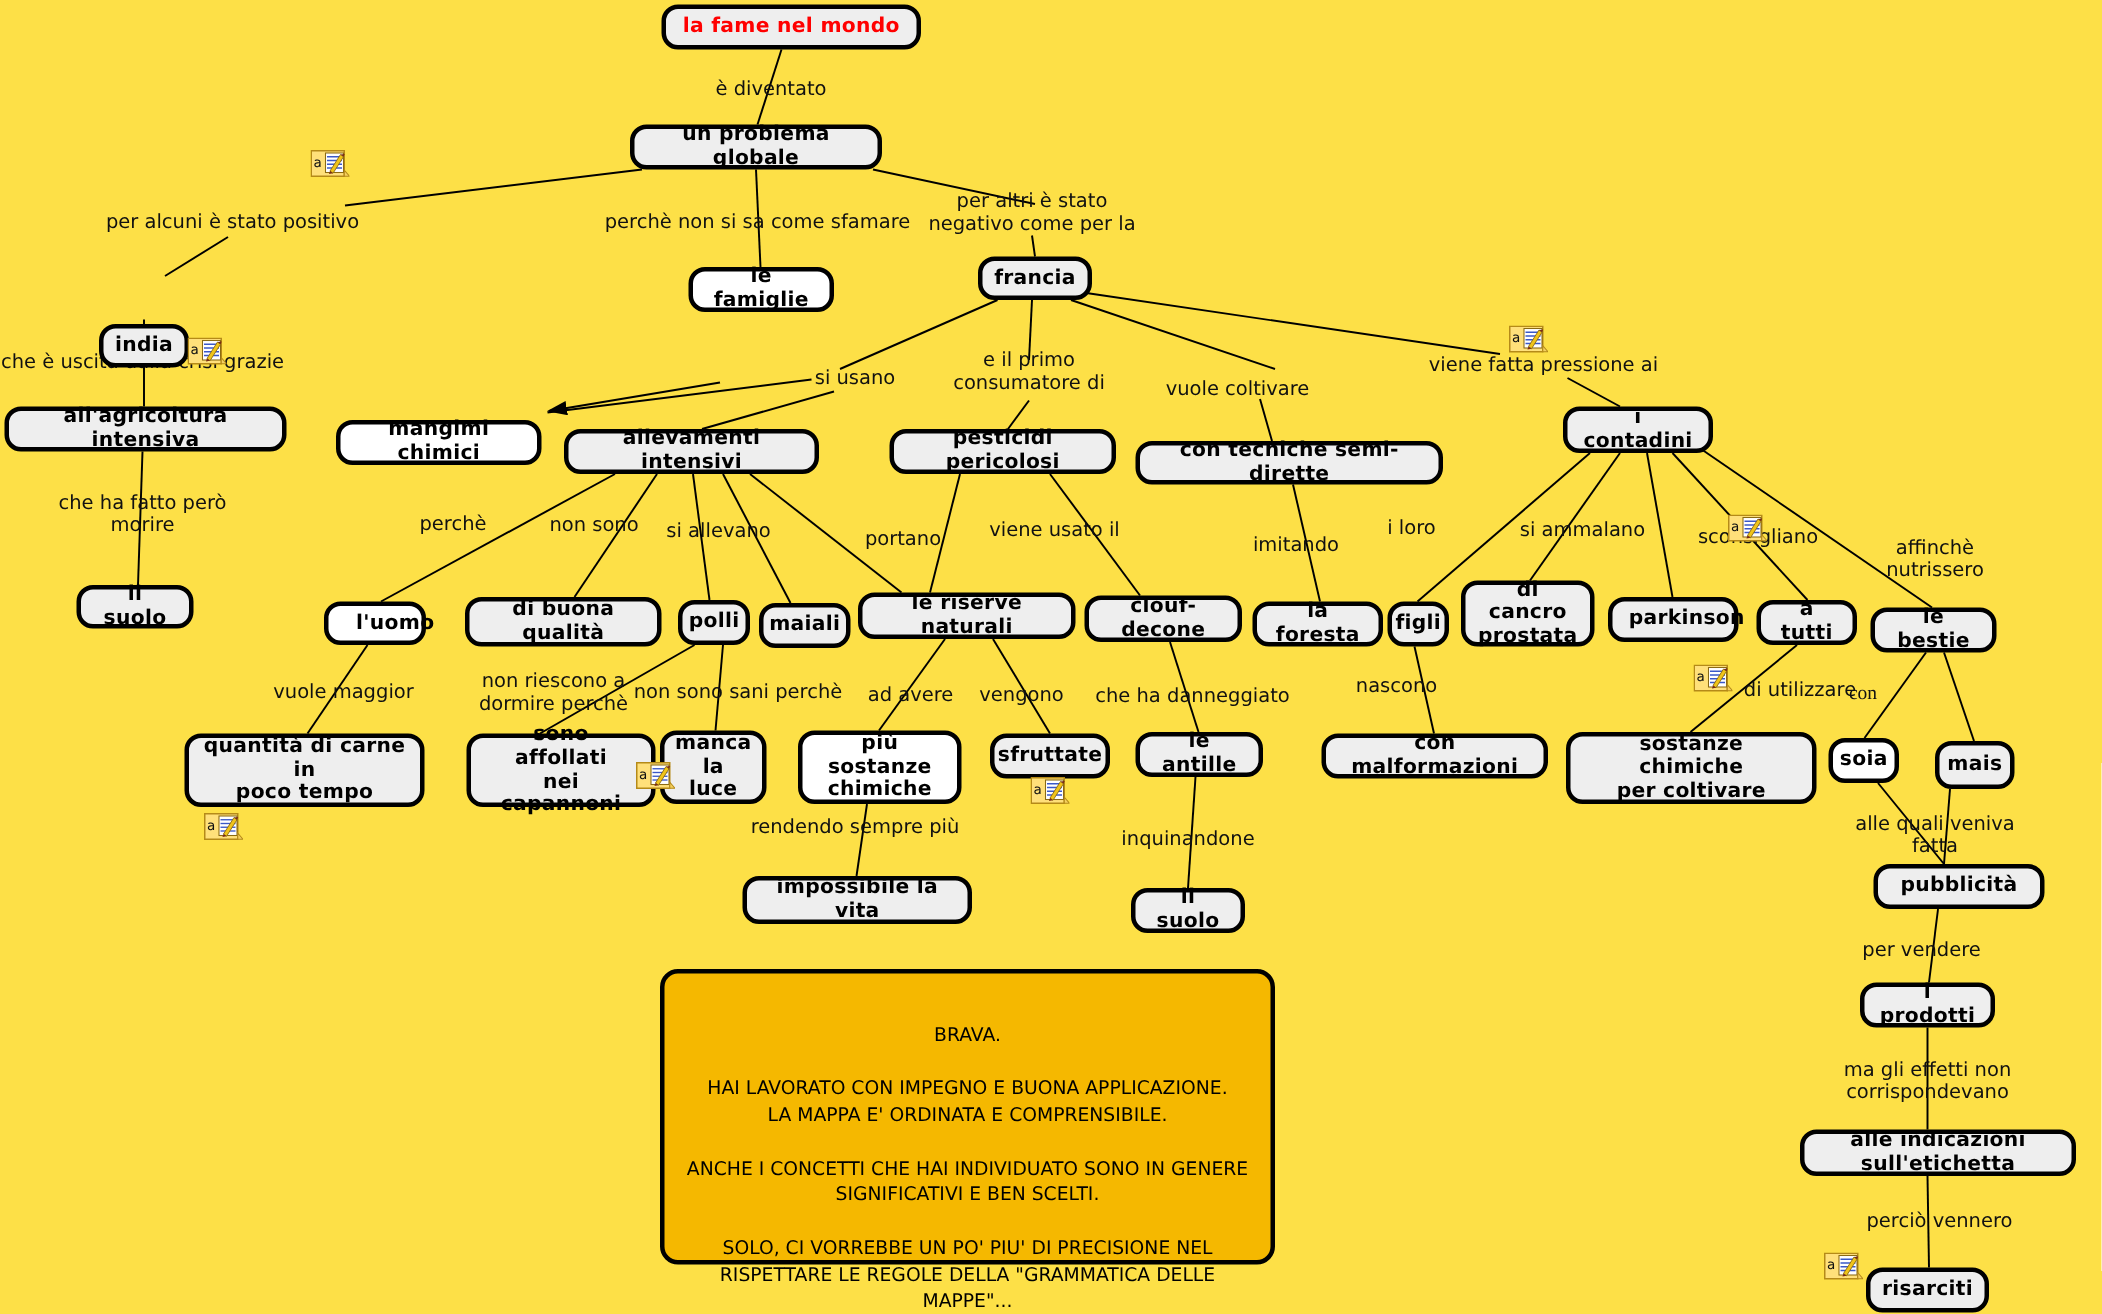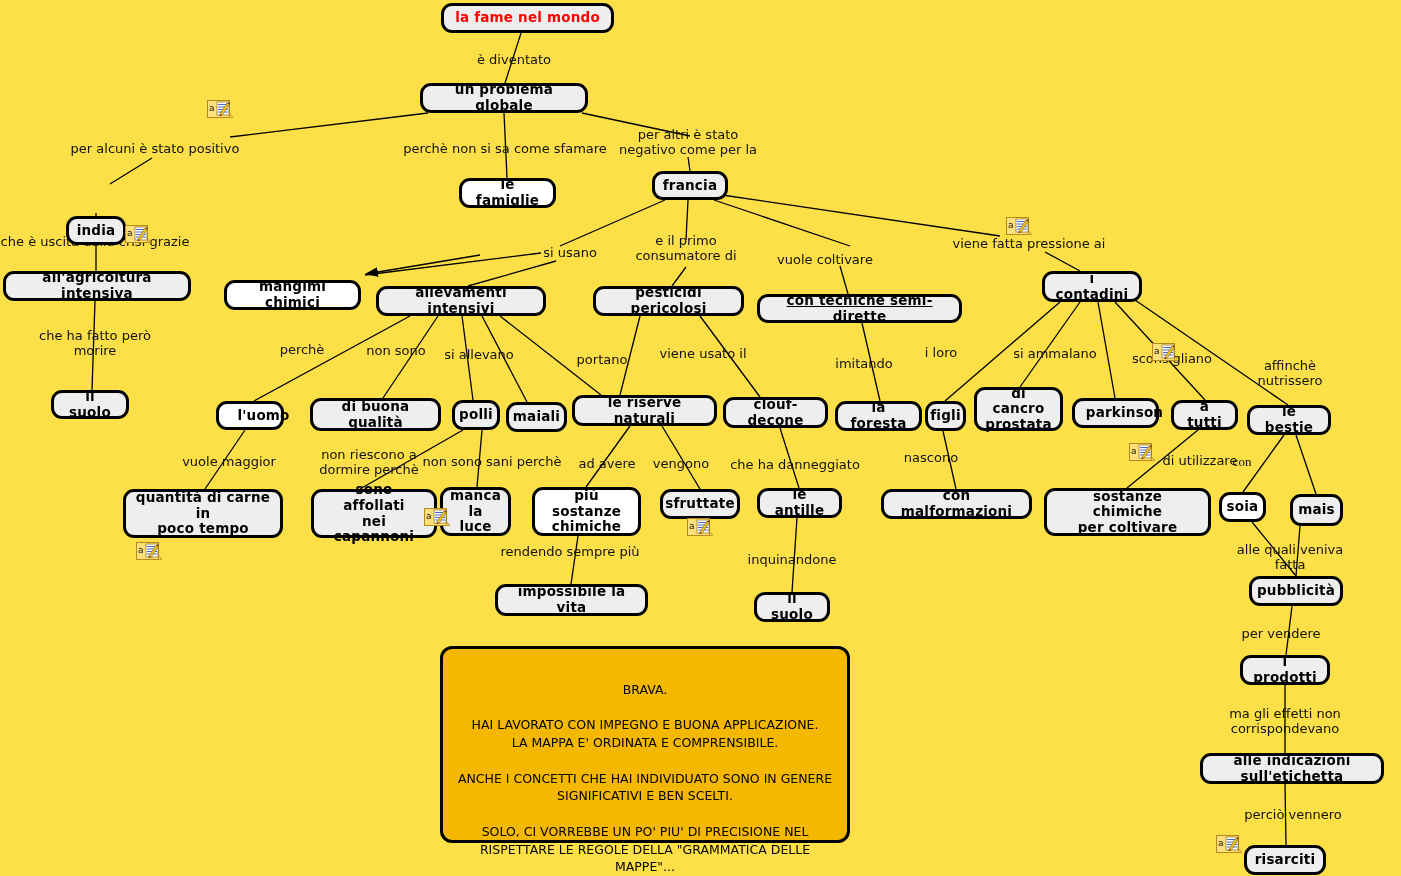--- a/index.html
+++ b/index.html
@@ -144,21 +144,21 @@
   <div id="node-layer">
       <div class="node root" style="left: 441px; top: 3px; width: 173px; height: 30px;">la fame nel mondo</div>
       <div class="node" style="left: 420px; top: 83px; width: 168px; height: 30px;">un problema globale</div>
       <div class="node" style="left: 66px; top: 184px; width: 60px; height: 29px; margin-top: 32px;">india</div>
       <div class="node white" style="left: 459px; top: 178px; width: 97px; height: 30px;">le famiglie</div>
       <div class="node" style="left: 652px; top: 171px; width: 76px; height: 29px;">francia</div>
       <div class="node" style="left: 3px; top: 271px; width: 188px; height: 30px;">all'agricoltura intensiva</div>
       <div class="node white" style="left: 224px; top: 280px; width: 137px; height: 30px;">mangimi chimici</div>
       <div class="node" style="left: 376px; top: 286px; width: 170px; height: 30px;">allevamenti intensivi</div>
       <div class="node" style="left: 593px; top: 286px; width: 151px; height: 30px;">pesticidi pericolosi</div>
-      <div class="node" style="left: 757px; top: 294px; width: 205px; height: 29px; text-decoration: underline;">con tecniche semi-dirette</div>
+      <div class="node" style="left: 757px; top: 294px; width: 205px; height: 29px;">con tecniche semi-dirette</div>
       <div class="node" style="left: 1042px; top: 271px; width: 100px; height: 31px;">i contadini</div>
       <div class="node" style="left: 51px; top: 390px; width: 78px; height: 29px;">il suolo</div>
       <div class="node white" style="left: 216px; top: 401px; width: 68px; height: 29px; padding-left: 36px;">l'uomo</div>
       <div class="node" style="left: 310px; top: 398px; width: 131px; height: 33px;">di buona qualità</div>
       <div class="node" style="left: 452px; top: 400px; width: 48px; height: 30px;">polli</div>
       <div class="node" style="left: 506px; top: 402px; width: 61px; height: 30px;">maiali</div>
       <div class="node" style="left: 572px; top: 395px; width: 145px; height: 31px;">le riserve naturali</div>
       <div class="node" style="left: 723px; top: 397px; width: 105px; height: 31px;">clouf-decone</div>
       <div class="node" style="left: 835px; top: 401px; width: 87px; height: 30px;">la foresta</div>
       <div class="node" style="left: 925px; top: 401px; width: 41px; height: 30px;">figli</div>
@@ -177,21 +177,21 @@
 chimiche</div>
       <div class="node" style="left: 660px; top: 489px; width: 80px; height: 30px;">sfruttate</div>
       <div class="node" style="left: 757px; top: 488px; width: 85px; height: 30px;">le antille</div>
       <div class="node" style="left: 881px; top: 489px; width: 151px; height: 30px;">con malformazioni</div>
       <div class="node" style="left: 1044px; top: 488px; width: 167px; height: 48px;">sostanze chimiche
 per coltivare</div>
       <div class="node white" style="left: 1219px; top: 492px; width: 47px; height: 30px;">soia</div>
       <div class="node" style="left: 1290px; top: 494px; width: 53px; height: 32px;">mais</div>
       <div class="node" style="left: 495px; top: 584px; width: 153px; height: 32px;">impossibile la vita</div>
       <div class="node" style="left: 754px; top: 592px; width: 76px; height: 30px;">il suolo</div>
-      <div class="node" style="left: 1249px; top: 576px; width: 94px; height: 30px;">pubblicità</div>
+      <div class="node" style="left: 1249px; top: 576px; width: 114px; height: 30px;">pubblicità</div>
       <div class="node" style="left: 1240px; top: 655px; width: 90px; height: 30px;">i prodotti</div>
       <div class="node" style="left: 1200px; top: 753px; width: 184px; height: 31px;">alle indicazioni sull'etichetta</div>
       <div class="node" style="left: 1244px; top: 845px; width: 82px; height: 30px;">risarciti</div>
     </div>
   <div id="label-layer">
       <div class="link-label" style="left: 514px; top: 52px;">è diventato</div>
       <div class="link-label" style="left: 155px; top: 141px;">per alcuni è stato positivo</div>
       <div class="link-label" style="left: 505px; top: 141px;">perchè non si sa come sfamare</div>
       <div class="link-label" style="left: 688px; top: 127px;">per altri è stato
 negativo come per la</div>

